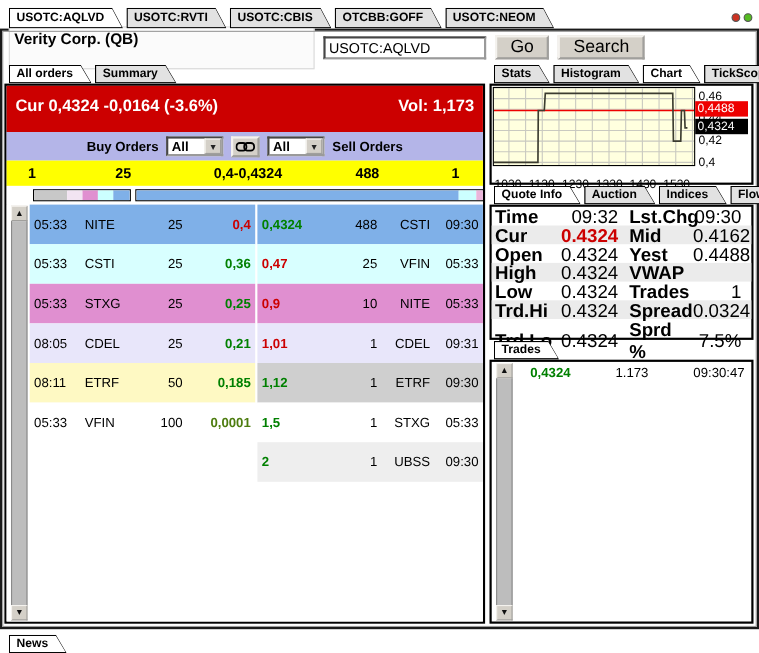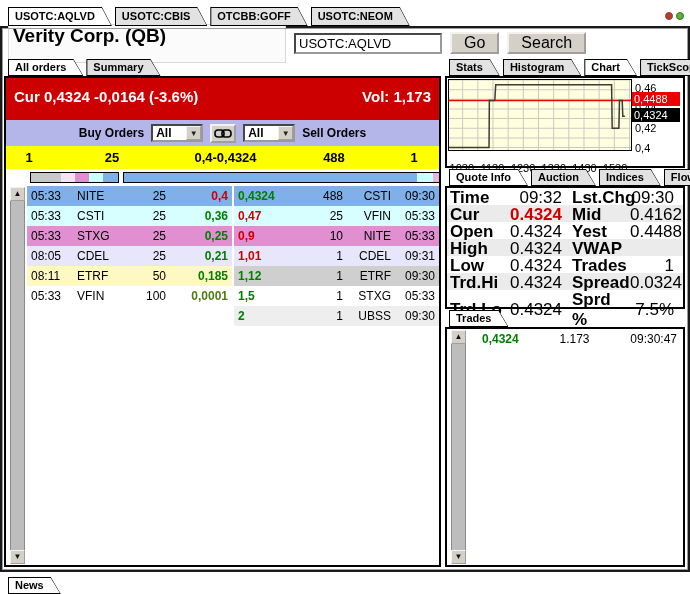--- a/index.html
+++ b/index.html
@@ -21,21 +21,21 @@
   .tabstrip { height:26px; display:flex; align-items:flex-end; padding:0 6px 0 8px; }
   .tabstrip .tabs-row { flex:1; }
   .leds { display:flex; gap:3px; align-items:center; padding-bottom:6px; }
   .led { width:8px; height:8px; border-radius:50%; border:1px solid #555; }
 
   
   .frame { height:546px; border:2px solid #1a1a1a; outline:1px solid #9a9a9a; outline-offset:-3px;
            background:#fff; display:flex; flex-direction:column; }
   .headerbar { height:30px; display:flex; align-items:center; gap:8px; padding:0 6px; }
   .name-field { width:278px; height:39px; line-height:21px; background:#fbfbfb; border:1px solid #d8d8d8;
-                font-size:19px; font-weight:bold; padding:0 4px; }
+                font-size:14px; font-weight:bold; padding:0 4px; }
   .symbol-input { width:148px; height:21px; border:2px inset #9a9a9a; font-size:13px; padding:0 3px;
                   font-family:inherit; }
   .btn { height:22px; background:#d4d0c8; border:2px outset #f4f2ee; font-size:16px; padding:0 12px;
          font-family:inherit; cursor:default; }
   .montage { display:flex; align-items:center; gap:6px; font-size:12px; margin-left:auto; }
   .checkbox { width:14px; height:14px; background:#fff; border:2px inset #9a9a9a; font-size:11px;
               line-height:10px; text-align:center; font-weight:bold; }
 
   .content { flex:1; display:flex; gap:4px; padding:0 3px 3px 2px; min-height:0; }
 
@@ -61,21 +61,21 @@
   .depth-bar span { height:100%; }
 
   .book { flex:1; display:flex; min-height:0; background:#fff; }
   .vscroll { flex:0 0 15px; display:flex; flex-direction:column; margin:1px 2px 1px 4px; }
   .sbtn { height:14px; background:#d4d0c8; border:1px outset #f4f2ee; font-size:8px; line-height:12px;
           text-align:center; color:#111; }
   .strack { flex:1; background:#bdbdbd; border:1px solid #8a8a8a; border-top:none; border-bottom:none; }
   .book-cols { flex:1; display:flex; min-width:0; }
   .buy-list { flex:0 0 205px; }
   .sell-list { flex:1; margin-left:2px; }
-  .brow,.srow { height:20px; display:grid; align-items:center; font-size:12px; }
+  .brow,.srow { height:36px; display:grid; align-items:center; font-size:12px; }
   .brow { grid-template-columns:46px 54px 1fr 62px; padding:0 4px; }
   .srow { grid-template-columns:66px 1fr 48px 44px; padding:0 4px; }
   .cell-r { text-align:right; }
   .price { font-weight:bold; }
   .brow .price { text-align:right; }
 
   
   .right-panel { flex:1; display:flex; flex-direction:column; min-width:0; }
   .chart-box { height:92px; border:2px solid #000; background:#fff; display:grid;
                grid-template-columns:1fr 50px; grid-template-rows:1fr 14px; padding:1px; }
@@ -110,20 +110,25 @@
 </head>
 <body>
 
 <div class="screen">
 
   <div class="tabstrip">
     <div class="tabs-row" id="window-tabs">
         <div class="tab active">
           <span class="tab-inner">
             <span class="tab-label">USOTC:AQLVD</span>
+          </span>
+        </div>
+        <div class="tab">
+          <span class="tab-inner">
+            <span class="tab-label">USOTC:RVTI</span>
           </span>
         </div>
         <div class="tab">
           <span class="tab-inner">
             <span class="tab-label">USOTC:CBIS</span>
           </span>
         </div>
         <div class="tab">
           <span class="tab-inner">
             <span class="tab-label">OTCBB:GOFF</span>

